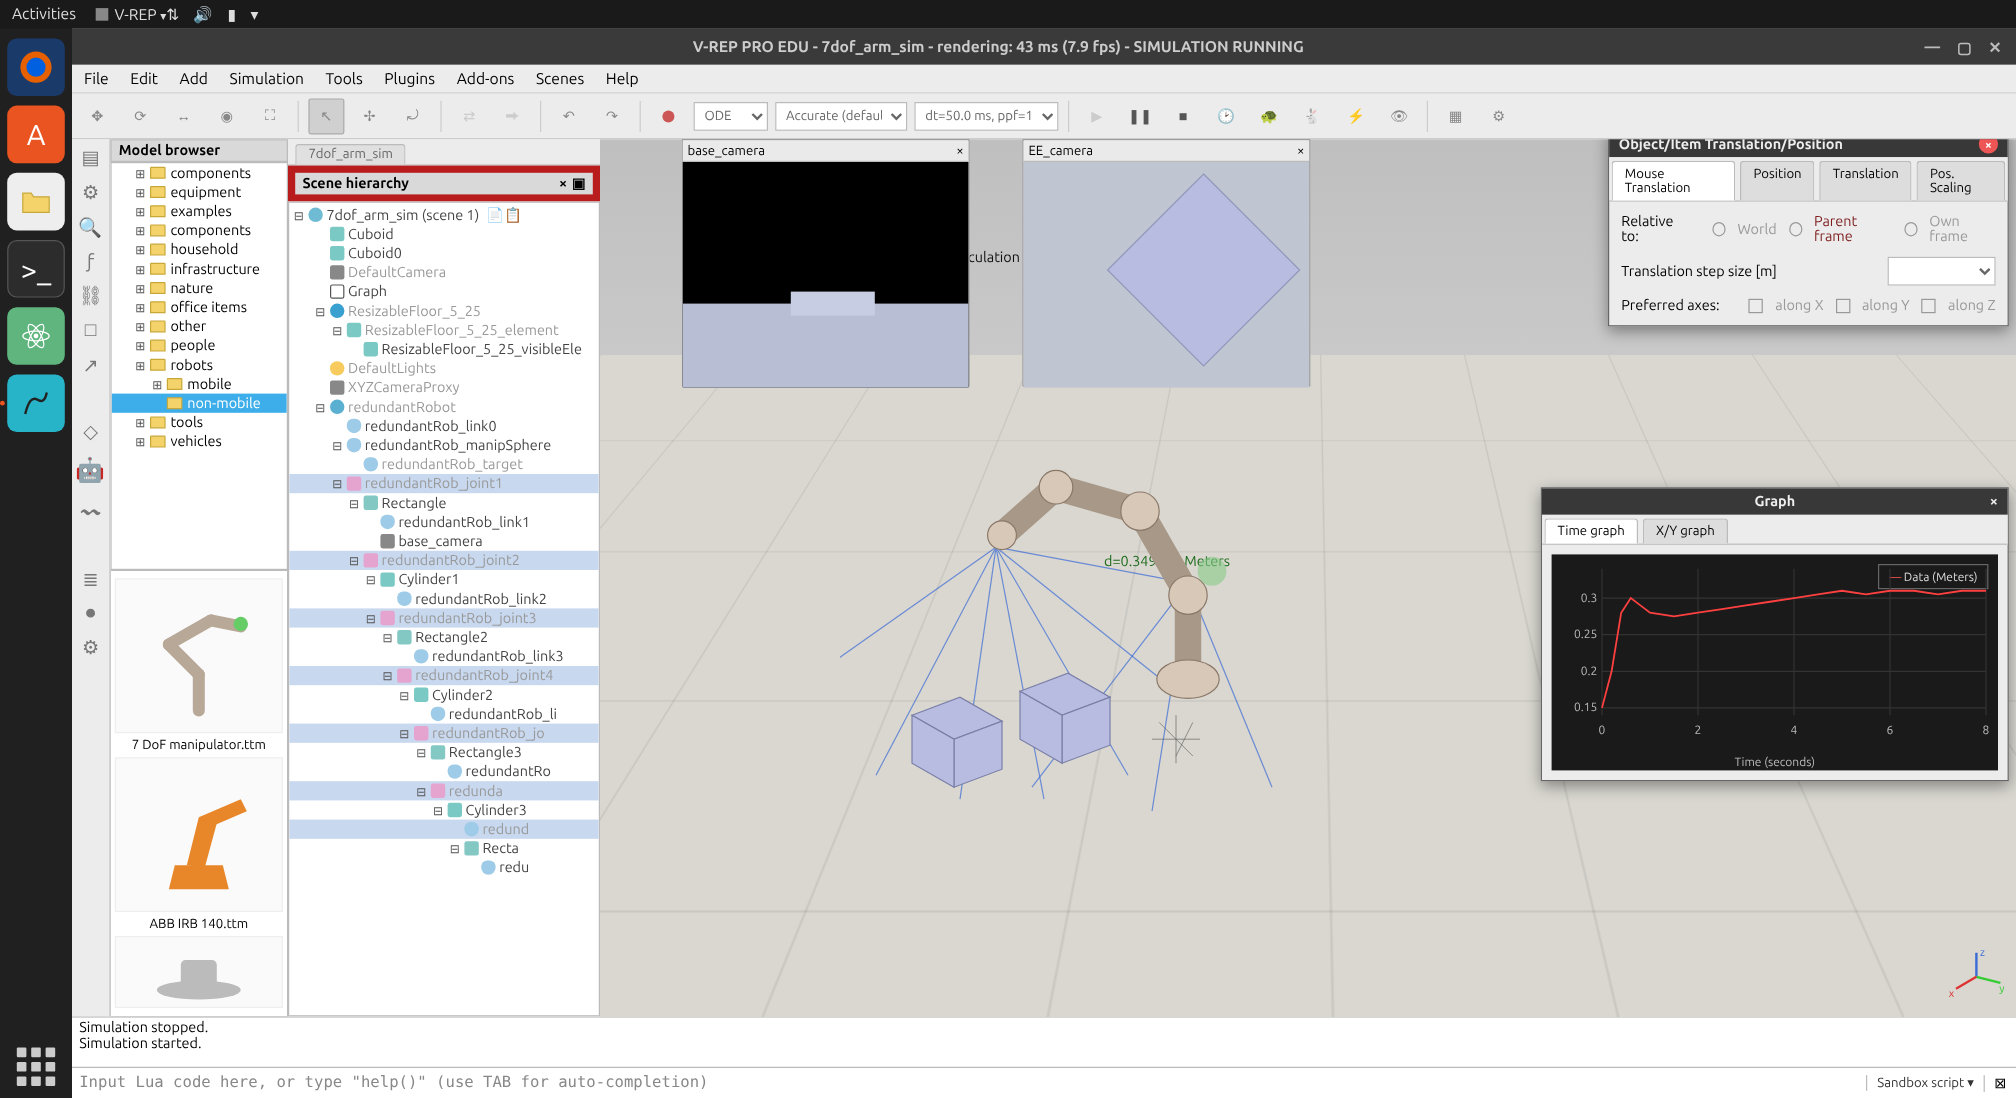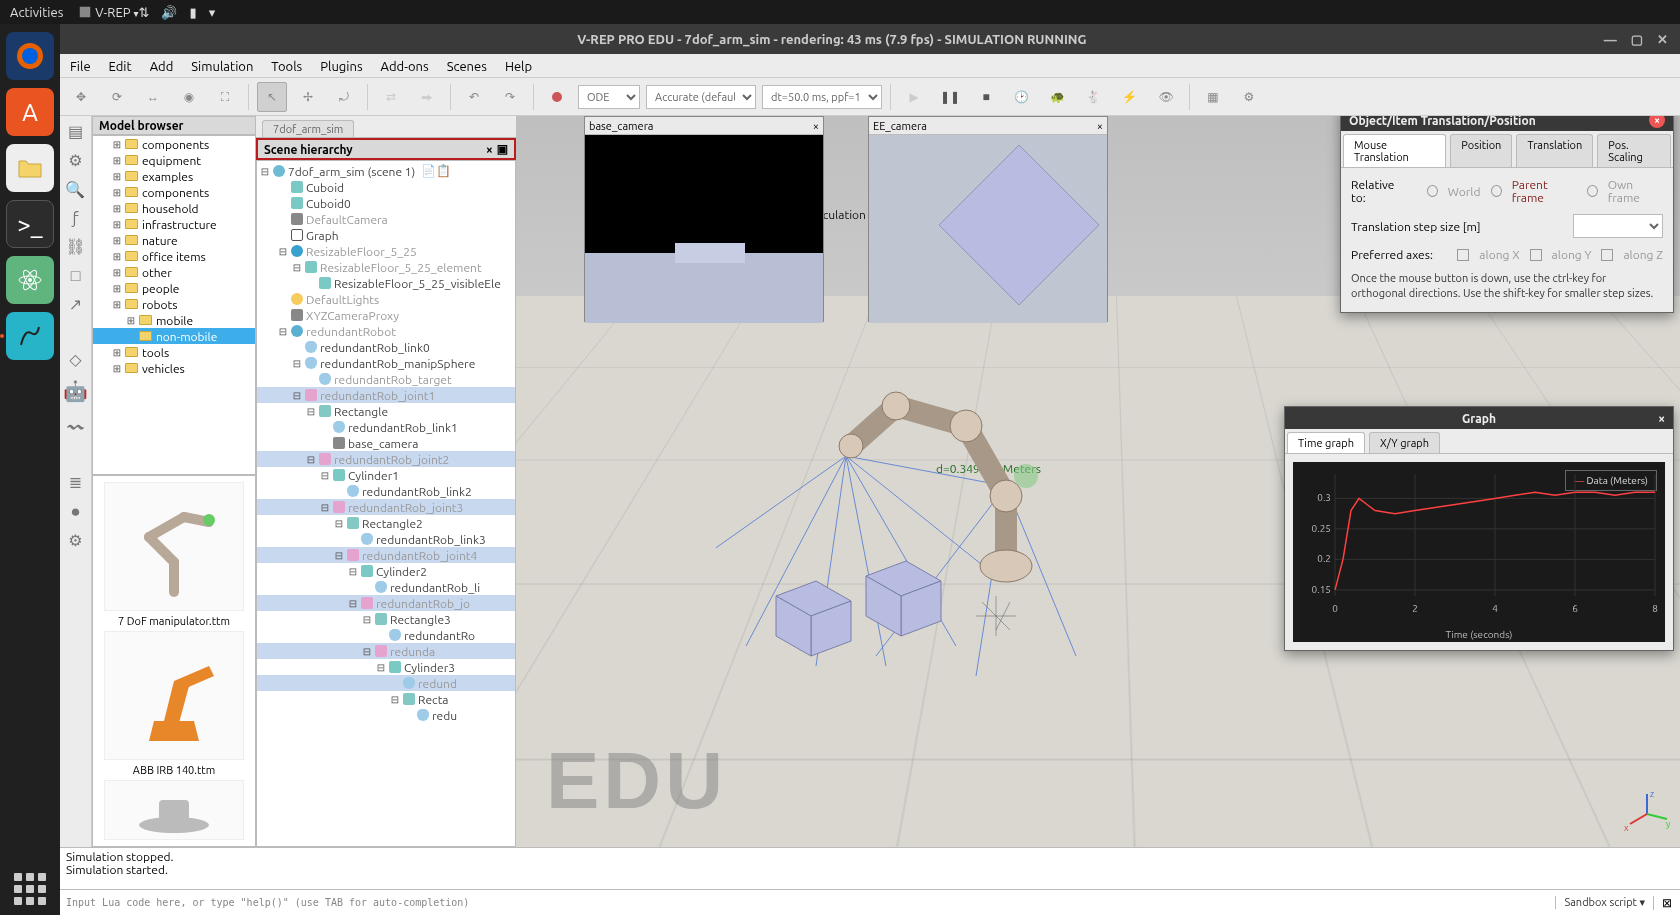--- a/index.html
+++ b/index.html
@@ -37,37 +37,37 @@
 .tool-sep { width: 1px; height: 26px; background: #ccc; margin: 0 2px; }
 .tool-select { height: 24px; font-size: 11px; background: #fff; border: 1px solid #bbb; padding: 0 4px; color:#666; }
 
 
 .content { flex: 1; display: flex; overflow: hidden; position:relative; }
 
 
 .left-strip { width: 32px; background: #ececec; border-right: 1px solid #ccc; display: flex; flex-direction: column; align-items: center; padding-top: 6px; gap: 10px; font-size: 16px; color: #777; }
 
 
-.left-col { width: 164px; display:flex; flex-direction:column; }
+.left-col { width: 148px; display:flex; flex-direction:column; }
 .panel-header { background: #d9d9d9; border: 1px solid #bbb; padding: 2px 6px; font-size: 12px; font-weight: bold; }
 .model-tree { flex: 0 0 340px; background: #fff; border: 1px solid #bbb; overflow: auto; font-size: 12px; }
 .tree-row { display: flex; align-items: center; height: 16px; padding-left: 4px; white-space: nowrap; }
 .tree-row.sel { background: #3daee9; color: #fff; }
 .tree-fold { width: 12px; text-align: center; color: #555; font-size:10px; margin-right:2px; }
 .folder-icon { width:13px; height:10px; background:#f4d36b; border:1px solid #c9a83a; border-radius:1px 1px 0 0; margin-right:4px; }
 
 .model-previews { flex:1; background: #fff; border: 1px solid #bbb; overflow: auto; display:flex; flex-direction:column; align-items:center; padding:6px; gap:4px; }
 .preview-box { width: 140px; height: 130px; background: #fafafa; display:flex; align-items:center; justify-content:center; font-size:11px; color:#888; border:1px solid #eee; }
 .preview-label { font-size: 11px; text-align: center; }
 
 
 .mid-col { width: 260px; display:flex; flex-direction:column; position:relative; }
 .tabs-row { height:22px; display:flex; align-items:flex-end; background:#ececec; border-bottom:1px solid #bbb; padding-left:6px; }
 .tab { padding:2px 10px; background:#e0e0e0; border:1px solid #bbb; border-bottom:none; font-size:11px; color:#666; border-radius:3px 3px 0 0; }
-.scene-header { background:#d9d9d9; border:2px solid #b91c1c; padding:2px 6px; font-size:12px; font-weight:bold; display:flex; align-items:center; }
+.scene-header { background:#d9d9d9; border:6px solid #b91c1c; padding:2px 6px; font-size:12px; font-weight:bold; display:flex; align-items:center; }
 .scene-header .close { margin-left:auto; }
 .hierarchy { flex:1; background:#fff; border:1px solid #bbb; overflow:auto; font-size:12px; padding:2px 0; }
 .hrow { display:flex; align-items:center; height:16px; white-space:nowrap; color:#444; }
 .hrow.sel { background:#c8d8ef; }
 .hrow.dim { color:#999; }
 .h-icon { width:12px; height:12px; display:inline-block; border-radius:2px; margin-right:3px; }
 .ic-world { background:#6fbbd3; border-radius:50%; }
 .ic-cube { background:#7bc9c4; }
 .ic-cam { background:#888; }
 .ic-graph { background:#fff; border:1px solid #555; }
@@ -111,21 +111,21 @@
 .small-note { font-size:11px; color:#333; line-height:1.4; }
 
 
 .graph-area { background:#1a1a1a; margin:8px; padding:6px; position:relative; height:180px; }
 .graph-legend { position:absolute; right:8px; top:8px; border:1px solid #666; padding:4px 8px; font-size:10px; color:#ddd; background:#1a1a1a; }
 .graph-axis-label { position:absolute; color:#bbb; font-size:10px; }
 
 
 .log-area { height: 42px; background: #fff; border-top:1px solid #bbb; font-size:12px; padding:2px 6px; overflow:auto; }
 .input-bar { height: 26px; background:#fff; border-top:1px solid #bbb; display:flex; align-items:center; font-size:12px; font-family: monospace; }
-.lua-input { flex:1; padding:2px 6px; color:#888; font-family:monospace; font-size:10px; }
+.lua-input { flex:1; padding:2px 6px; color:#888; font-family:monospace; font-size:13px; }
 .sandbox { border-left:1px solid #bbb; padding:0 8px; font-size:11px; color:#333; }
 .sandbox::after { content:" ▾"; }
 .close-x { border-left:1px solid #bbb; padding:0 8px; }
 
 svg { display:block; }
 </style>
 </head>
 <body>
 
 <div class="ubuntu-bar">
@@ -563,21 +563,20 @@
           <div class="hrow" style="padding-left: 146px;">
             <span class="tree-fold"></span>
             <span class="h-icon ic-link"></span>
             <span>redu</span>
           </div>
         </div>
     </div>
 
     <div class="viewport">
       <div class="floor"></div>
-      <div class="edu-text">EDU</div>
       <div class="overlay-text">Calculation passes: 10 (14 ms)</div>
       <div class="arm-label">d=0.349747 Meters</div>
 
       <svg style="position:absolute;left:200px;top:200px" width="420" height="360">
 
         <g stroke="#3a6ad6" stroke-width="1" opacity="0.7">
           <line x1="130" y1="140" x2="30" y2="330"></line>
             <line x1="130" y1="140" x2="100" y2="350"></line>
           <line x1="130" y1="140" x2="170" y2="350"></line>
             <line x1="130" y1="140" x2="240" y2="330"></line>
@@ -684,21 +683,20 @@
         <div class="row-flex">
           <span>Preferred axes:</span>
           <span style="margin-left:auto"></span>
           <span class="chk"></span>
             <span style="color:#999">along X</span>
           <span class="chk"></span>
             <span style="color:#999">along Y</span>
           <span class="chk"></span>
             <span style="color:#999">along Z</span>
         </div>
-        <div class="small-note">Once the mouse button is down, use the ctrl-key for orthogonal directions. Use the shift-key for smaller step sizes.</div>
       </div>
     </div>
 
     <div class="dialog" style="right:6px; top:290px; width:390px">
       <div class="dialog-title" style="justify-content:center">
           <span style="margin:0 auto">Graph</span>
           <span style="position:absolute;right:8px">×</span>
         </div>
       <div class="dialog-tabs">
         <div class="dtab active">Time graph</div>

